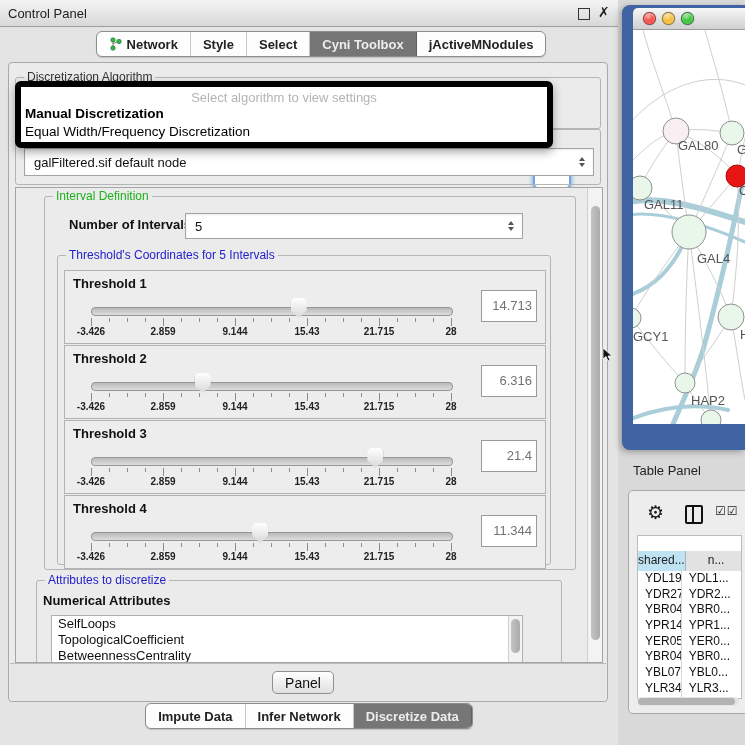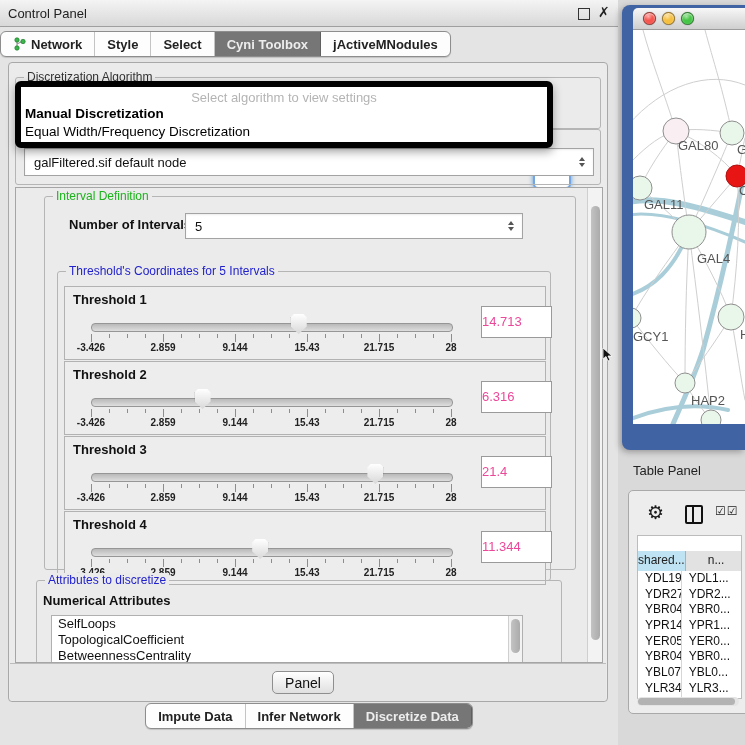--- a/index.html
+++ b/index.html
@@ -17,21 +17,21 @@
   #cp-title{left:8px;top:6px;font-size:13px;color:#222;}
   #cp-float{left:578px;top:8px;width:10px;height:10px;border:1.5px solid #333;background:transparent;}
   #cp-close{left:598px;top:4px;font-size:14px;font-weight:bold;color:#222;}
   
   .tabgroup{display:flex;align-items:stretch;background:#fdfdfd;border:1px solid #8d8d8d;
     border-radius:6px;overflow:hidden;height:24px;box-shadow:0 1px 1px rgba(0,0,0,.15);}
   .tab{display:flex;align-items:center;gap:5px;padding:0 12px;font-size:13px;font-weight:bold;
     color:#222;border-right:1px solid #c4c4c4;cursor:default;white-space:nowrap;}
   .tab:last-child{border-right:none;}
   .tab.selected{background:#767676;color:#ededed;border-right:1px solid #5f5f5f;}
-  #top-tabs-row{left:0;top:31px;width:618px;display:flex;justify-content:flex-start;}
+  #top-tabs-row{left:12px;top:31px;width:618px;display:flex;justify-content:center;}
   #bottom-tabs-row{left:0;top:703px;width:618px;display:flex;justify-content:center;}
   
   #content-panel{left:8px;top:62px;width:598px;height:638px;background:#ebebeb;
     border:1px solid #a8a8a8;border-radius:4px;}
   .groupbox{position:absolute;border:1px solid #b5b5b5;border-radius:3px;}
   .grouplabel{position:absolute;top:-8px;left:8px;background:#ebebeb;padding:0 3px;
     font-size:12px;color:#333;}
   .grouplabel.green{color:#1db31d;}
   .grouplabel.blue{color:#2222cc;}
   
@@ -67,22 +67,22 @@
   .thr-thumb{position:absolute;top:27px;width:16px;height:20px;
     background:linear-gradient(#ffffff,#d8d8d8);
     clip-path:polygon(50% 100%,0 62%,0 16%,20% 0,80% 0,100% 16%,100% 62%);
     filter:drop-shadow(0 0 1px #777);}
   .thr-ticks{position:absolute;left:26px;top:47px;width:360px;height:8px;}
   .thr-ticks i{position:absolute;top:0;width:1px;background:#8d8d8d;}
   .thr-ticklabels{position:absolute;left:26px;top:55px;width:360px;height:12px;}
   .thr-ticklabels span{position:absolute;transform:translateX(-50%);font-size:10px;
     font-weight:bold;color:#222;white-space:nowrap;}
   .thr-value{position:absolute;left:416px;top:19px;width:50px;height:30px;background:#fff;
-    border:1px solid #9a9a9a;font-size:13px;color:#ec4899;text-align:left;
-    padding-right:19px;line-height:30px;}
+    border:1px solid #9a9a9a;font-size:13px;color:#737373;text-align:right;
+    padding-right:4px;line-height:30px;}
   
   #attr-list{position:absolute;background:#fff;border:1px solid #b0b0b0;overflow:hidden;}
   #attr-list .item{font-size:13px;color:#111;padding-left:6px;height:16px;line-height:16px;}
   
   #apply-strip{left:1px;top:600px;width:596px;height:37px;background:#e7e7e7;
     border-top:1px solid #bcbcbc;border-radius:0 0 3px 3px;}
   .pushbutton{position:absolute;background:linear-gradient(#ffffff,#e0e0e0);border:1px solid #8f8f8f;
     border-radius:5px;font-size:14px;color:#111;text-align:center;}
   
   .net-ico{width:13px;height:14px;display:inline-block;}
@@ -179,21 +179,21 @@
 
         <span class="abs" style="left:24px;top:20px;font-size:13px;font-weight:bold;color:#111;">Number of Intervals</span>
         <div class="combo" style="left:140px;top:16px;width:336px;height:24px;">
           <span class="val">5</span>
           <span class="spinner">
               <i class="up"></i>
               <i class="dn"></i>
             </span>
         </div>
 
-        <div class="groupbox" style="left:12px;top:58px;width:492px;height:308px;margin-top:16px;">
+        <div class="groupbox" style="left:12px;top:58px;width:492px;height:308px;">
           <span class="grouplabel blue">Threshold's Coordinates for 5 Intervals</span>
           <div id="threshold-rows">
               <div class="thr-row" style="top: 14px;">
                 <div class="thr-label">Threshold 1</div>
                 <div class="thr-track"></div>
                 <div class="thr-ticks">
                   <i style="left: 0%; height: 8px;"></i>
                   <i style="left: 5%; height: 4px;"></i>
                   <i style="left: 10%; height: 4px;"></i>
                   <i style="left: 15%; height: 4px;"></i>

